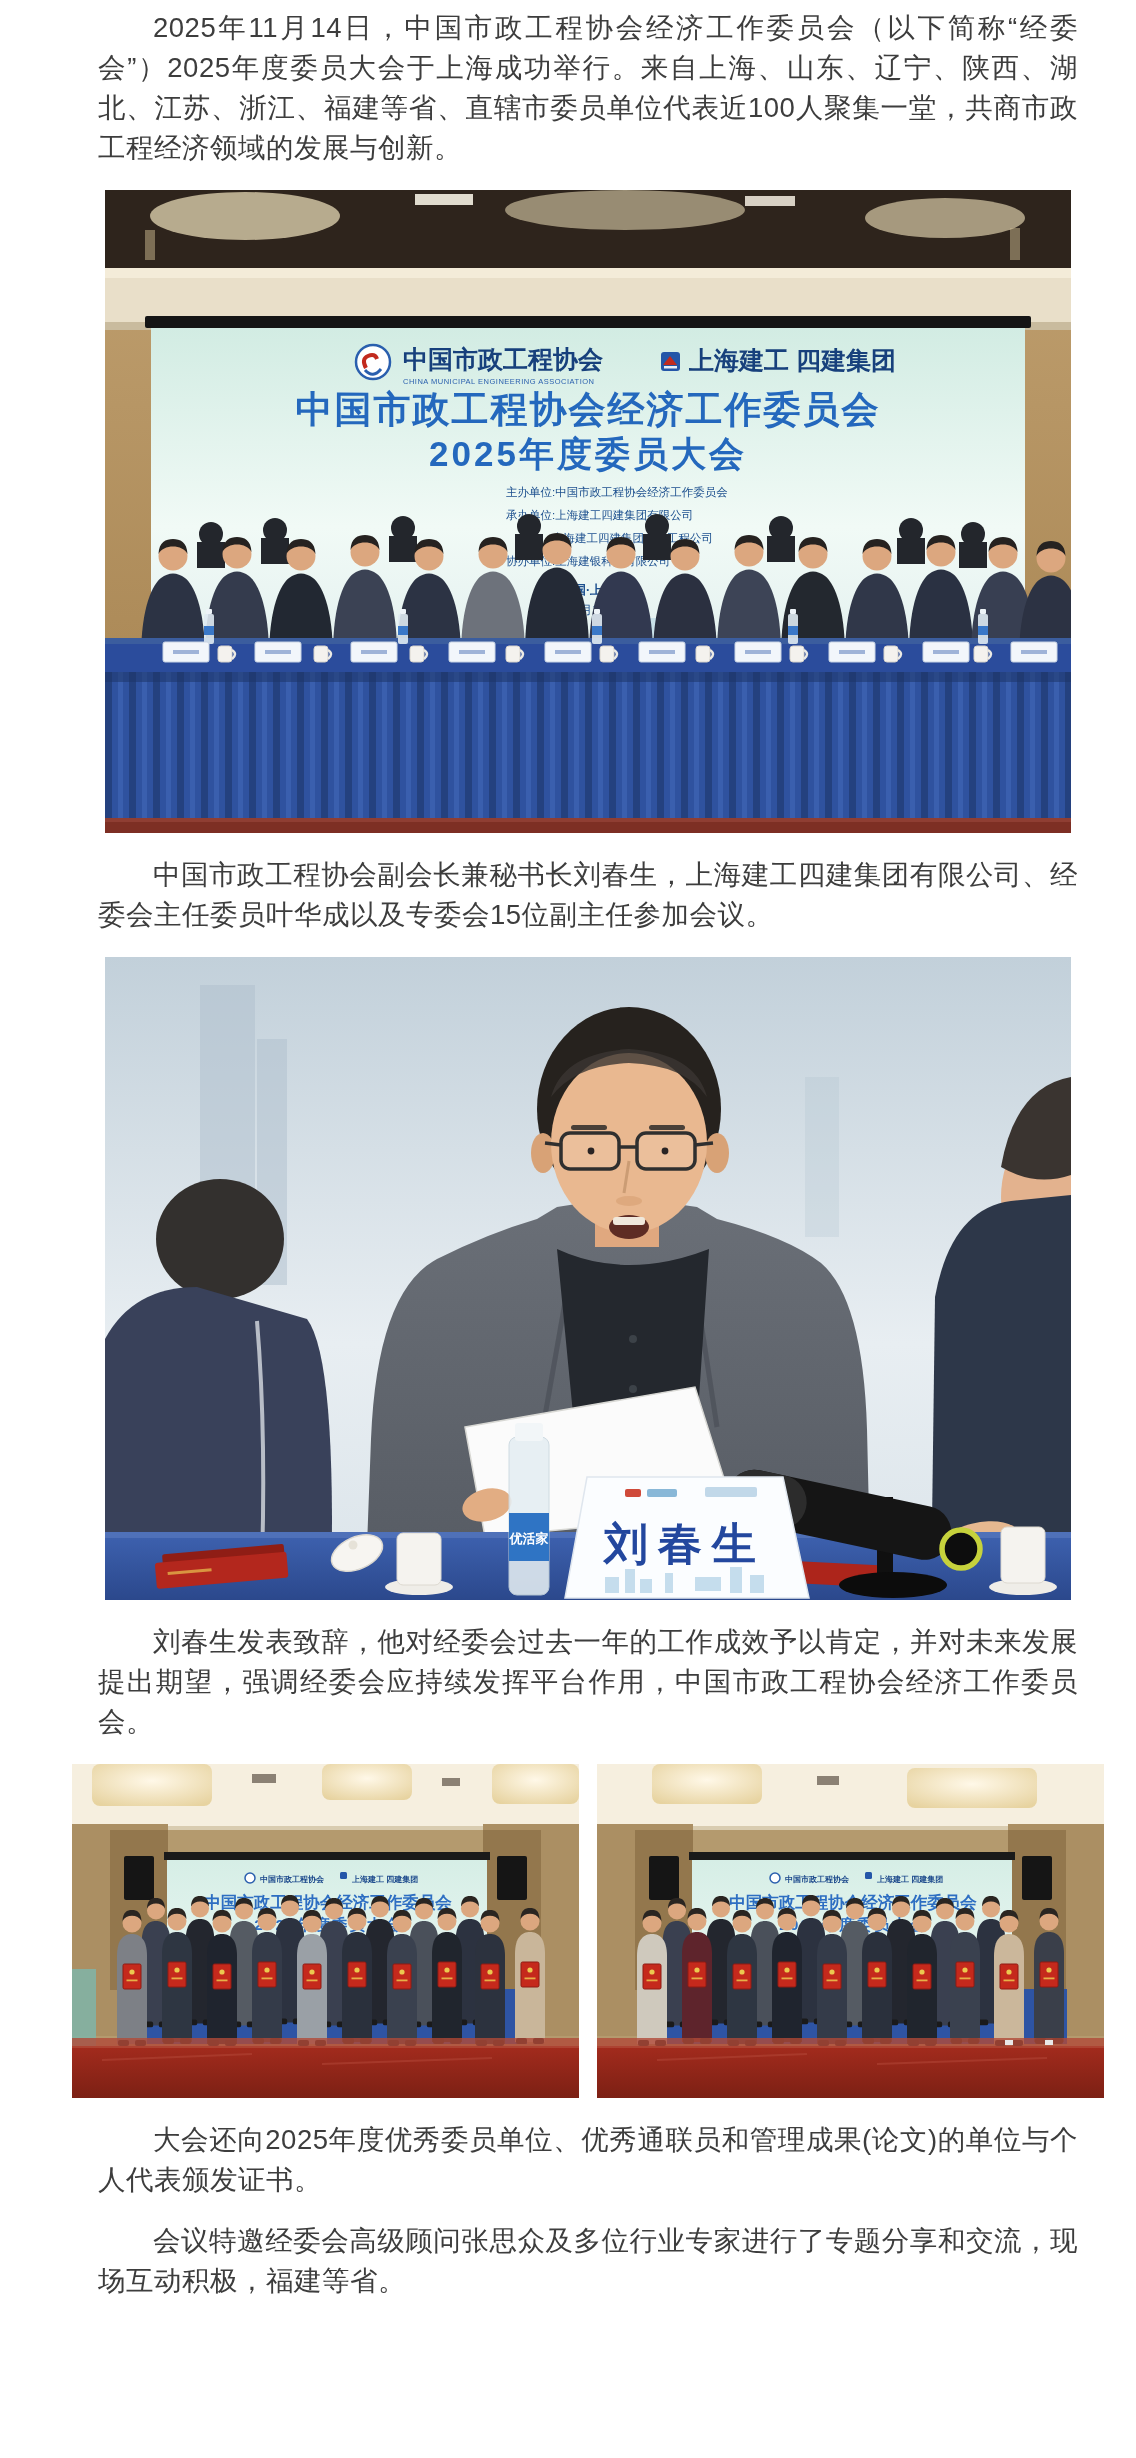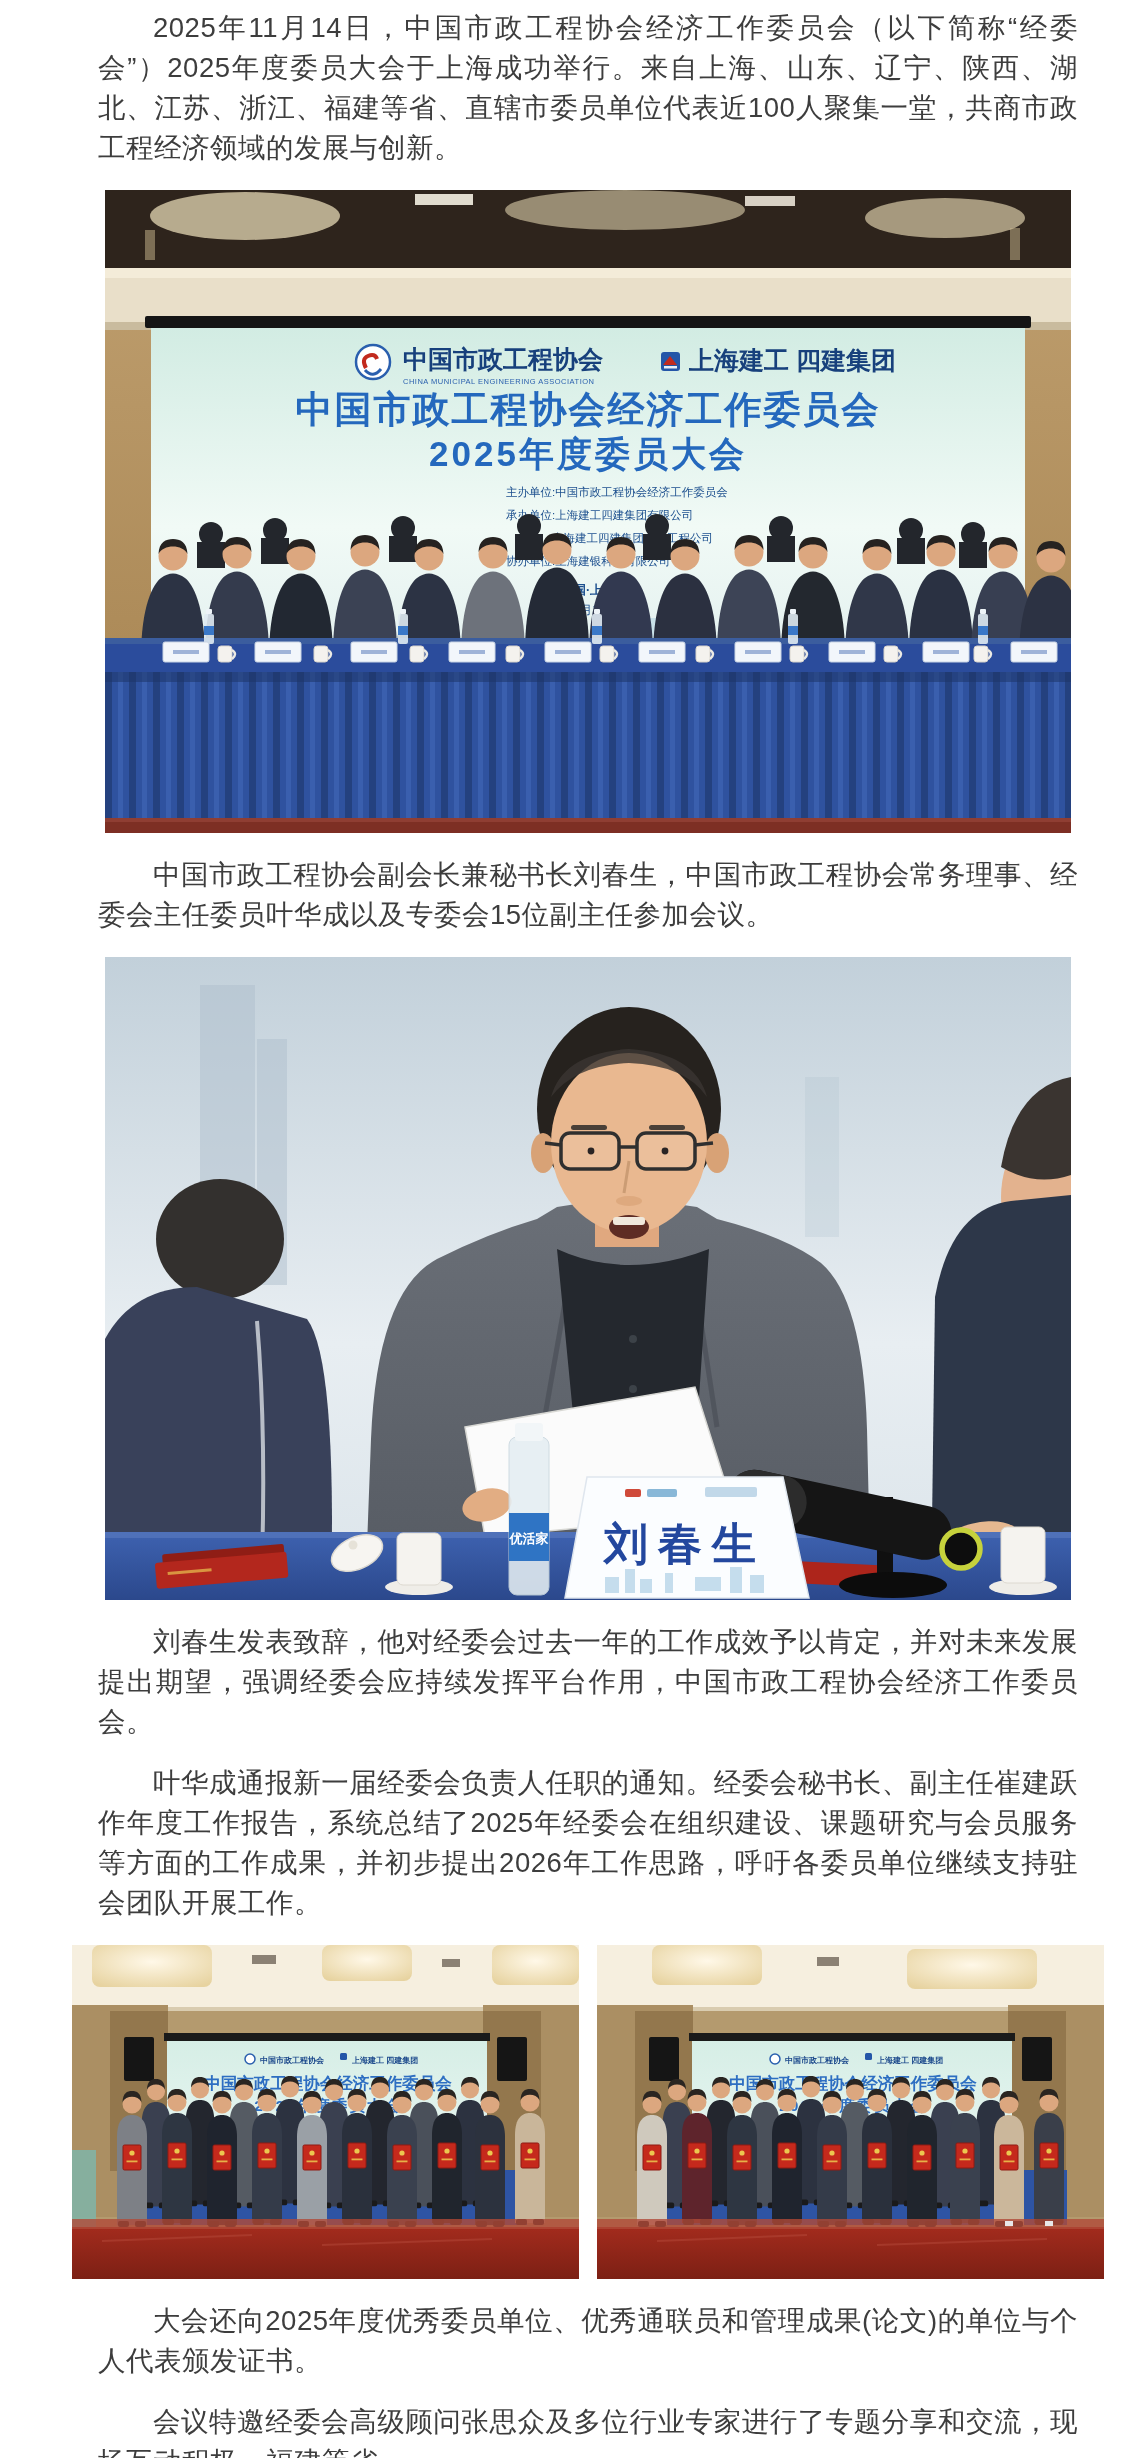--- a/index.html
+++ b/index.html
@@ -223,21 +223,21 @@
           <rect x="0" y="482" width="966" height="10" fill="#1d3568" opacity="0.55"></rect>
         </g>
 
         <g>
           <rect y="628" width="966" height="15" fill="#7d2f24"></rect>
           <rect y="628" width="966" height="4" fill="#944237" opacity="0.8"></rect>
         </g>
       </svg>
     </div>
 
-    <p class="body-text">中国市政工程协会副会长兼秘书长刘春生，中国市政工程协会常务理事、经委会主任委员叶华成以及专委会15位副主任参加会议。</p>
+    <p class="body-text">中国市政工程协会副会长兼秘书长刘春生，上海建工四建集团有限公司、经委会主任委员叶华成以及专委会15位副主任参加会议。</p>
 
     <div class="photo-large">
       <svg class="fill" viewBox="0 0 966 643" preserveAspectRatio="none">
         <defs>
           <linearGradient id="b-sky" x1="0" y1="0" x2="0" y2="1">
             <stop offset="0" stop-color="#c2d0da"></stop>
               <stop offset="0.6" stop-color="#e8eef2"></stop>
               <stop offset="1" stop-color="#dbe4ea"></stop>
           </linearGradient>
           <linearGradient id="b-suit" x1="0" y1="0" x2="0" y2="1">
@@ -359,21 +359,20 @@
         </g>
 
         <g>
           <ellipse cx="918" cy="630" rx="34" ry="8" fill="#efede8"></ellipse>
           <rect x="896" y="570" width="44" height="56" rx="6" fill="#f5f3ef" stroke="#ddd9d0" stroke-width="1"></rect>
         </g>
       </svg>
     </div>
 
     <p class="body-text">刘春生发表致辞，他对经委会过去一年的工作成效予以肯定，并对未来发展提出期望，强调经委会应持续发挥平台作用，中国市政工程协会经济工作委员会。</p>
-    <p class="body-text">叶华成通报新一届经委会负责人任职的通知。经委会秘书长、副主任崔建跃作年度工作报告，系统总结了2025年经委会在组织建设、课题研究与会员服务等方面的工作成果，并初步提出2026年工作思路，呼吁各委员单位继续支持驻会团队开展工作。</p>
 
     <div class="photo-pair">
       <div class="photo">
         <svg class="fill" viewBox="0 0 507 334" preserveAspectRatio="none">
           <defs>
             <linearGradient id="c-scr" x1="0" y1="0" x2="0" y2="1">
               <stop offset="0" stop-color="#d6eee6"></stop>
                 <stop offset="1" stop-color="#eff9f5"></stop>
             </linearGradient>
             <linearGradient id="c-stage" x1="0" y1="0" x2="0" y2="1">

